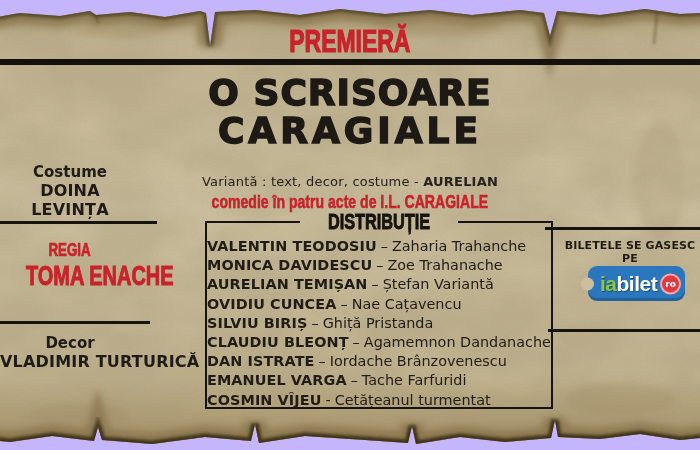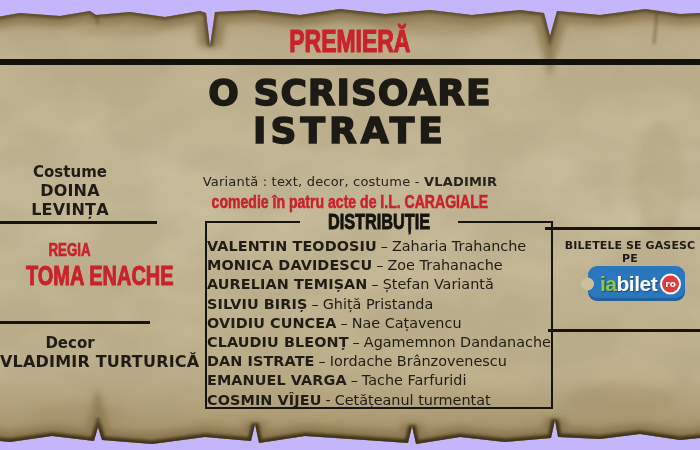--- a/index.html
+++ b/index.html
@@ -55,21 +55,21 @@
     box-shadow:inset 0 -3px 0 rgba(0,0,0,0.18);}
   .iabilet .notch{position:absolute;left:-7px;top:50%;width:13px;height:13px;border-radius:50%;
     background:#cdbf9e;transform:translateY(-50%);}
   .iabilet .txt{position:absolute;left:12px;top:50%;transform:translateY(-54%);
     font-family:"Liberation Sans",sans-serif;font-weight:bold;font-size:21px;line-height:21px;
     letter-spacing:-0.5px;text-shadow:1px 1px 1px rgba(0,0,0,0.35);}
   .iabilet .ia{color:var(--logo-green,#8dc63f);}
   .iabilet .bi{color:#ffffff;}
   .iabilet .ro{position:absolute;right:4px;top:50%;transform:translateY(-50%);
     width:17px;height:17px;border-radius:50%;background:var(--logo-red,#e13a3e);
-    border:2px solid #ffffff;color:#fff;font-size:9px;font-weight:bold;line-height:17px;
+    border:2px solid #fca5a5;color:#fff;font-size:9px;font-weight:bold;line-height:17px;
     text-align:center;text-shadow:none;letter-spacing:0;}
 
   
   .dist{position:absolute;top:197px;left:193px;width:315px;height:200px;
     border:2.5px solid #17130e;margin:12px;padding:2px 0 0 0;box-sizing:border-box;}
   .dist legend{margin:0 auto;padding:0 10px;text-align:center;
     font-family:"Liberation Sans",sans-serif;font-weight:bold;font-size:22px;color:#17130e;
     -webkit-text-stroke:0.9px #17130e;}
   .cast-row{font-size:14.4px;line-height:19.2px;color:#201c16;white-space:nowrap;}
   .cast-row .actor{font-weight:bold;letter-spacing:0.1px;}
@@ -149,27 +149,27 @@
 
   <div class="layer">
 
     <div class="premiere red">
       <span class="condensed">PREMIERĂ</span>
     </div>
 
     <div class="topbar"></div>
 
     <div class="title l1">O SCRISOARE</div>
-    <div class="title l2">ISTRATE</div>
+    <div class="title l2">CARAGIALE</div>
 
     <div class="subtitle red">
       <span class="condensed">comedie în patru acte de I.L. CARAGIALE</span>
     </div>
 
-    <div class="variant"><span>Variantă : text, decor, costume - </span><b>VLADIMIR</b></div>
+    <div class="variant"><span>Variantă : text, decor, costume - </span><b>AURELIAN</b></div>
 
     <div class="credit c-costume">
       <div class="lbl">Costume</div>
       <div class="nam">DOINA LEVINȚA</div>
     </div>
     <div class="divider dl1"></div>
     <div class="credit c-regia">
       <div class="rl red"><span class="condensed">REGIA</span></div>
       <div class="rn red"><span class="condensed">TOMA ENACHE</span></div>
     </div>
@@ -187,22 +187,22 @@
       <span class="ro">ro</span>
     </div>
     <div class="divider dr2"></div>
 
     <fieldset class="dist">
       <legend><span class="condensed">DISTRIBUȚIE</span></legend>
       <div id="cast-rows">
           <div class="cast-row"><span class="actor">VALENTIN TEODOSIU</span><span class="sep">–</span><span class="role">Zaharia Trahanche</span></div>
           <div class="cast-row"><span class="actor">MONICA DAVIDESCU</span><span class="sep">–</span><span class="role">Zoe Trahanache</span></div>
           <div class="cast-row"><span class="actor">AURELIAN TEMIȘAN</span><span class="sep">–</span><span class="role">Ștefan Variantă</span></div>
+          <div class="cast-row"><span class="actor">OVIDIU CUNCEA</span><span class="sep">–</span><span class="role">Nae Cațavencu</span></div>
           <div class="cast-row"><span class="actor">SILVIU BIRIȘ</span><span class="sep">–</span><span class="role">Ghiță Pristanda</span></div>
-          <div class="cast-row"><span class="actor">OVIDIU CUNCEA</span><span class="sep">–</span><span class="role">Nae Cațavencu</span></div>
           <div class="cast-row"><span class="actor">CLAUDIU BLEONȚ</span><span class="sep">–</span><span class="role">Agamemnon Dandanache</span></div>
           <div class="cast-row"><span class="actor">DAN ISTRATE</span><span class="sep">–</span><span class="role">Iordache Brânzovenescu</span></div>
           <div class="cast-row"><span class="actor">EMANUEL VARGA</span><span class="sep">–</span><span class="role">Tache Farfuridi</span></div>
           <div class="cast-row"><span class="actor">COSMIN VÎJEU</span><span class="sep">-</span><span class="role">Cetățeanul turmentat</span></div>
         </div>
     </fieldset>
 
   </div>
 </div>
 

